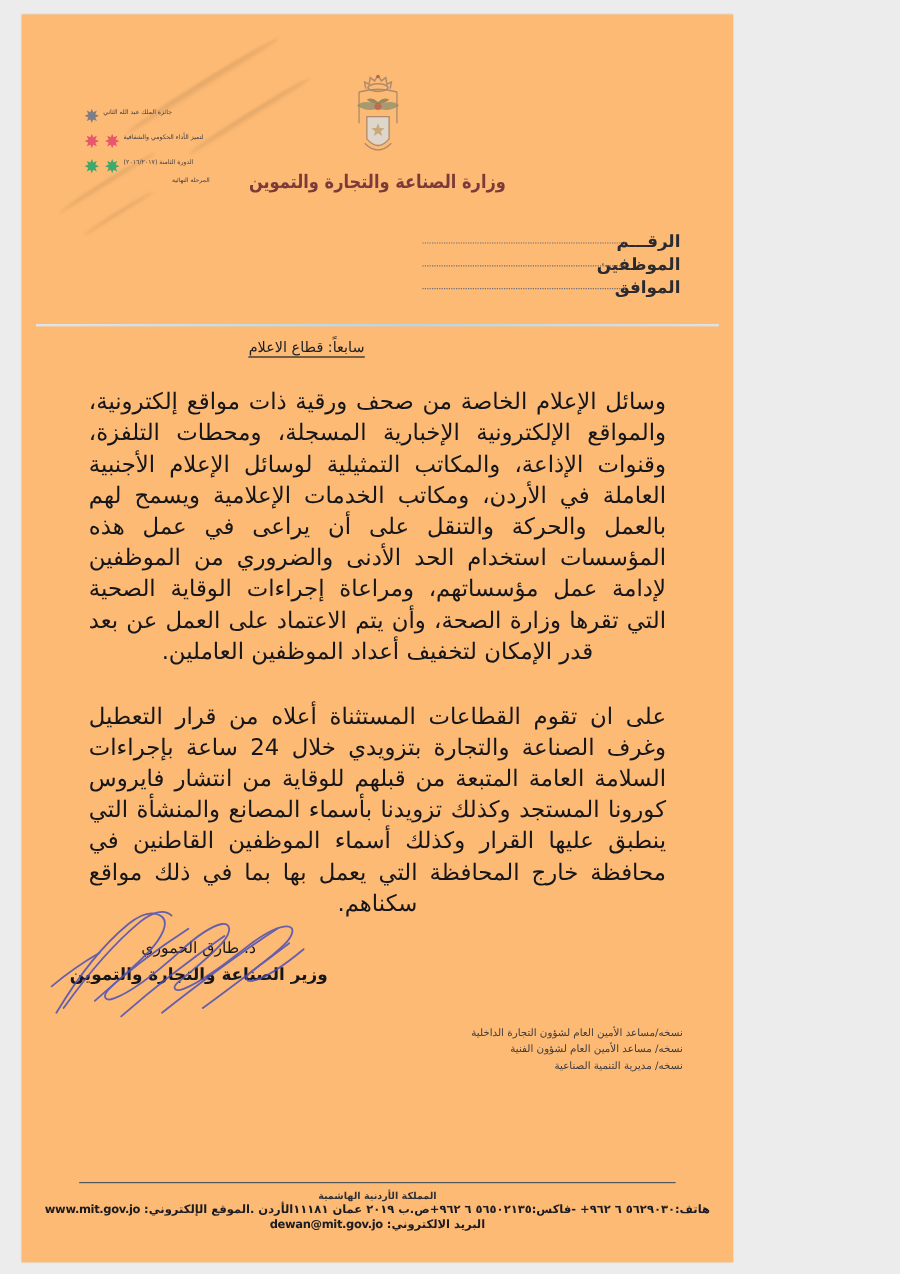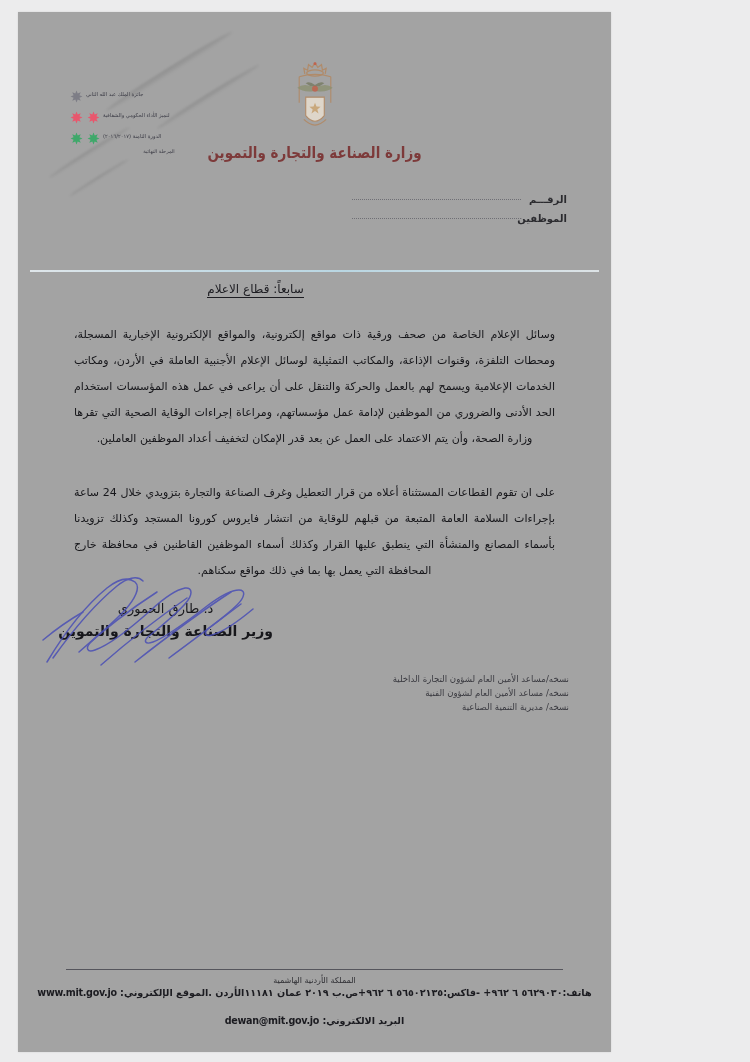--- a/index.html
+++ b/index.html
@@ -13,21 +13,21 @@
     font-family: "DejaVu Sans", "Liberation Sans", sans-serif;
     overflow: hidden;
     position: relative;
   }
   .page {
     position: absolute;
     left: 18px;
     top: 12px;
     width: 593px;
     height: 1040px;
-    background: #a3a3a3;
+    background: #fdba74;
     box-shadow: 0 0 2px rgba(0,0,0,0.10);
     overflow: hidden;
   }
 
   
   .letterhead {
     position: relative;
     height: 232px;
   }
 
@@ -103,21 +103,21 @@
     letter-spacing: -0.6px;
     transform: scaleY(1.15);
   }
 
   
   .ref-block {
     position: absolute;
     right: 44px;
     top: 182px;
     width: 215px;
-    font-size: 10px;
+    font-size: 14px;
     color: #2b2b2f;
   }
   .ref-row {
     display: flex;
     flex-direction: row;
     align-items: baseline;
     height: 19px;
   }
   .ref-label {
     width: 46px;
@@ -153,21 +153,21 @@
     font-weight: normal;
     color: #1d1d22;
     padding-right: 118px;
   }
   .section-title span {
     border-bottom: 1.5px solid #1d1d22;
     padding-bottom: 1px;
   }
   .para {
     margin: 26px 0 0 0;
-    font-size: 11px;
+    font-size: 19px;
     line-height: 26px;
     color: #16161a;
     text-align: justify;
     text-align-last: center;
     padding: 0 14px;
   }
   .para.p2 { margin-top: 28px; }
 
   .closing {
     margin: 36px 0 0 0;
@@ -236,35 +236,35 @@
     text-align: center;
   }
   .footer-rule {
     margin: 0 48px 6px 48px;
     height: 1.4px;
     background: #55555c;
   }
   .footer-country {
     font-size: 8px;
     color: #2e2e33;
-    font-weight: normal;
+    font-weight: bold;
     letter-spacing: -0.2px;
   }
   .footer-contact {
     font-size: 9.6px;
     color: #1b1b20;
     font-weight: bold;
     margin-top: 2px;
     letter-spacing: -0.3px;
   }
   .footer-email {
     font-size: 9.6px;
     color: #1b1b20;
     font-weight: bold;
-    margin-top: 17px;
+    margin-top: 1px;
     letter-spacing: -0.3px;
   }
 </style>
 </head>
 <body>
 
 <div class="page">
 
   <div class="letterhead">
 
@@ -348,20 +348,24 @@
       <div class="ministry-name">وزارة الصناعة والتجارة والتموين</div>
     </div>
 
     <div class="ref-block">
       <div class="ref-row">
         <span class="ref-label">الرقـــم</span>
         <span class="ref-dots"></span>
       </div>
       <div class="ref-row">
         <span class="ref-label">الموظفين</span>
+        <span class="ref-dots"></span>
+      </div>
+      <div class="ref-row">
+        <span class="ref-label">الموافق</span>
         <span class="ref-dots"></span>
       </div>
     </div>
 
     <div class="head-rule"></div>
   </div>
 
   <div class="body-wrap">
 
     <div class="section-title">

